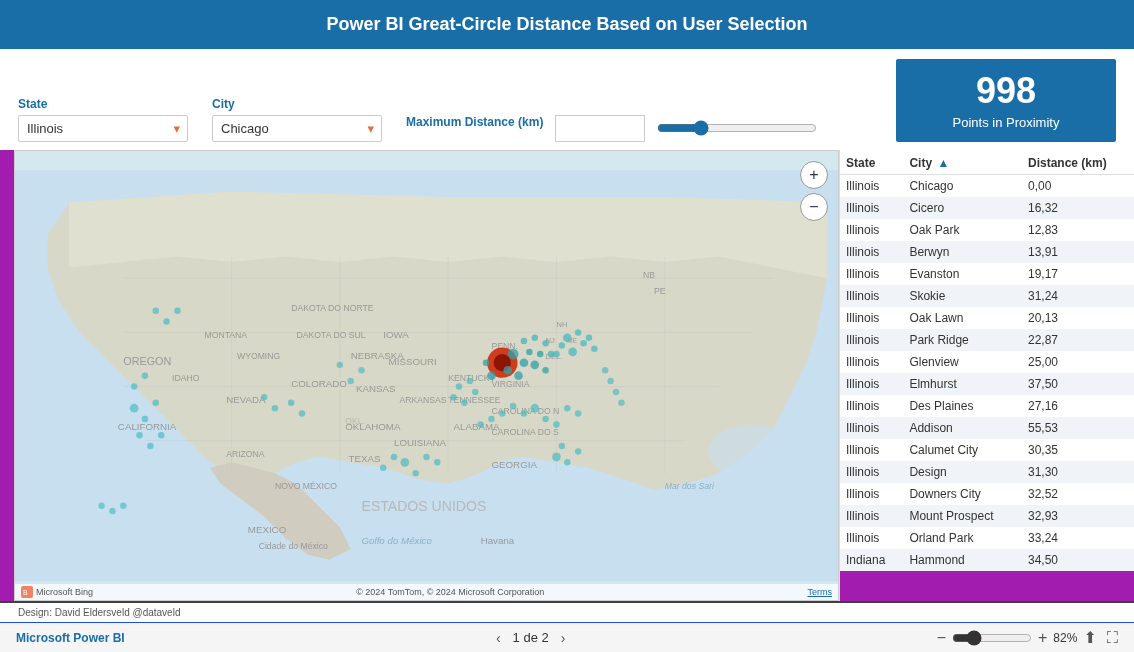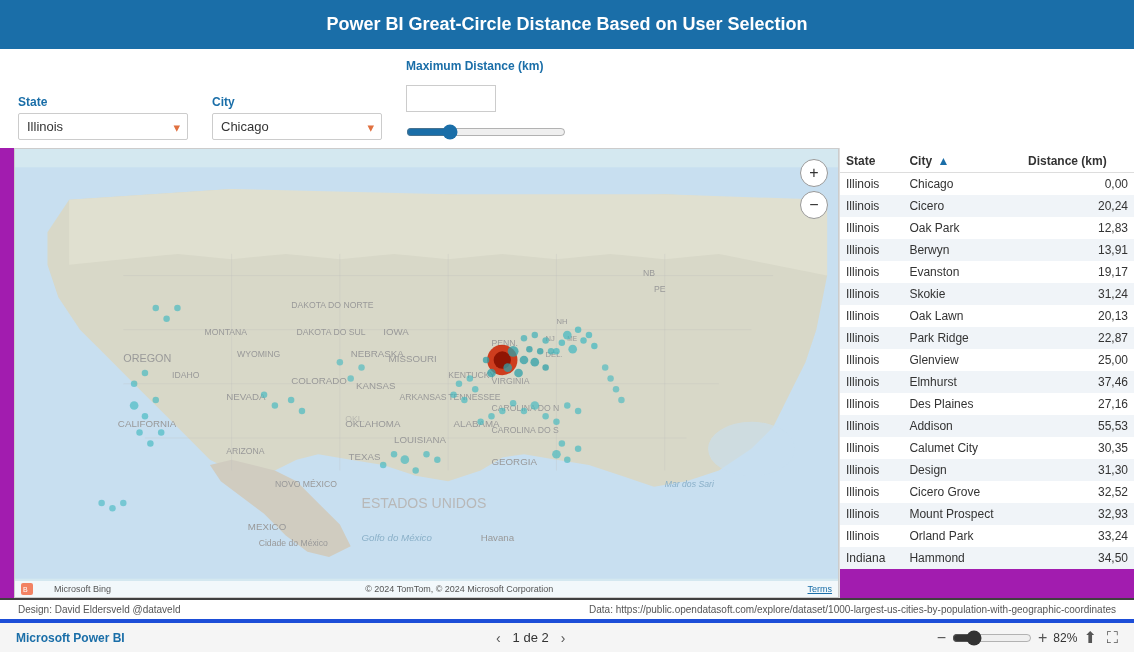--- a/index.html
+++ b/index.html
@@ -15,21 +15,21 @@
 
     
     .controls-row { display: flex; align-items: flex-end; padding: 10px 18px 8px 18px; gap: 24px; background: #fff; }
 
     .control-group { display: flex; flex-direction: column; gap: 4px; }
     .control-label { font-size: 12px; color: #1a6ea8; font-weight: 600; }
     .select-wrapper { position: relative; display: inline-block; }
     .select-wrapper::after { content: '▾'; position: absolute; right: 8px; top: 50%; transform: translateY(-50%); color: #e07040; pointer-events: none; font-size: 13px; }
     .select-wrapper select { width: 100%; border: 1px solid #ccc; border-radius: 2px; padding: 5px 28px 5px 8px; font-size: 13px; color: #333; appearance: none; background: #fff; min-width: 170px; cursor: pointer; }
 
-    .distance-group { display: flex; flex-direction: column; gap: 12px; }
+    .distance-group { display: flex; flex-direction: row; gap: 12px; }
     .distance-input { border: 1px solid #ccc; padding: 5px 8px; font-size: 13px; width: 90px; }
     .distance-slider-container { display: flex; align-items: center; }
     .distance-slider { width: 160px; accent-color: #1a6ea8; }
 
     
     .points-badge { background: #1a6ea8; color: #fff; text-align: center; padding: 12px 24px; border-radius: 2px; min-width: 220px; margin-left: auto; }
     .points-number { font-size: 36px; font-weight: 700; line-height: 1.1; }
     .points-label { font-size: 13px; margin-top: 4px; }
 
     
@@ -38,41 +38,41 @@
     
     .map-container { flex: 1; position: relative; background: #d4e8f0; overflow: hidden; margin: 0 0 0 14px; border: 1px solid #ccc; }
 
     
     .map-svg { width: 100%; height: 100%; }
 
     .map-controls { position: absolute; top: 10px; right: 10px; display: flex; flex-direction: column; gap: 4px; }
     .map-btn { width: 28px; height: 28px; border: 1px solid #999; background: #fff; border-radius: 50%; display: flex; align-items: center; justify-content: center; cursor: pointer; font-size: 16px; color: #333; line-height: 1; }
 
     .map-footer { position: absolute; bottom: 0; left: 0; right: 0; display: flex; justify-content: space-between; align-items: center; padding: 2px 6px; font-size: 9px; color: #555; background: rgba(255,255,255,0.7); }
-    .bing-logo { display: flex; align-items: center; gap: 21px; font-size: 9px; }
+    .bing-logo { display: flex; align-items: center; gap: 3px; font-size: 9px; }
 
     
     .table-container { width: 295px; overflow-y: auto; border-left: 1px solid #ddd; position: relative; }
     .table-container::-webkit-scrollbar { width: 8px; }
     .table-container::-webkit-scrollbar-thumb { background: #bbb; }
 
     table { width: 100%; border-collapse: collapse; font-size: 12px; }
     thead th { background: #fff; position: sticky; top: 0; padding: 6px 6px 4px 6px; text-align: left; font-weight: 600; color: #333; border-bottom: 1px solid #ddd; }
     thead th.sortable { cursor: pointer; }
     thead th .sort-arrow { color: #1a6ea8; margin-left: 2px; }
     tbody tr:nth-child(even) { background: #f0f4f8; }
     tbody tr:nth-child(odd) { background: #fff; }
     tbody td { padding: 4px 6px; color: #333; }
-    tbody td.distance { text-align: right; }
+    tbody td.distance { }
 
     
     .credits { padding: 4px 18px; font-size: 10px; color: #555; background: #fff; display: flex; justify-content: space-between; border-top: 2px solid #404040; }
 
     
-    .bottom-bar { background: #f5f5f5; border-top: 4px solid #1d4ed8; padding: 5px 16px; display: flex; align-items: center; justify-content: space-between; }
+    .bottom-bar { background: #f5f5f5; border-top: 1px solid #1d4ed8; padding: 5px 16px; display: flex; align-items: center; justify-content: space-between; }
     .powerbi-link { color: #1a6ea8; font-size: 12px; text-decoration: none; font-weight: 600; }
     .page-nav { display: flex; align-items: center; gap: 8px; font-size: 13px; color: #333; }
     .page-nav-btn { background: none; border: none; cursor: pointer; font-size: 14px; color: #555; padding: 0 4px; }
     .zoom-controls { display: flex; align-items: center; gap: 6px; font-size: 12px; color: #333; }
     .zoom-btn { background: none; border: none; font-size: 16px; cursor: pointer; color: #555; }
     .zoom-slider { width: 80px; accent-color: #333; }
     .bottom-icons { display: flex; gap: 10px; }
     .bottom-icon-btn { background: none; border: none; cursor: pointer; font-size: 16px; color: #555; }
   </style>
 </head>
@@ -114,20 +114,24 @@
       </div>
 
       <div class="distance-group">
         <span class="control-label">Maximum Distance (km)</span>
         <input class="distance-input" type="text" style="">
         <div class="distance-slider-container">
           <input class="distance-slider" type="range" min="0" max="20000" value="5000" style="">
         </div>
       </div>
 
+      <div class="points-badge">
+        <div class="points-number">998</div>
+        <div class="points-label">Points in Proximity</div>
+      </div>
     </div>
 
     <div class="map-table-row">
 
       <div class="map-container">
         <svg class="map-svg" viewBox="0 0 760 380" xmlns="http://www.w3.org/2000/svg">
 
           <rect width="760" height="380" fill="#c8dff0"></rect>
 
           <polygon points="50,30 200,20 300,30 400,25 500,30 600,25 700,30 740,50 750,100 740,150 730,180 720,200 710,220 700,240 680,260 650,280 620,290 590,295 560,285 530,275 500,270 470,265 450,268 430,280 400,290 370,285 340,275 310,270 280,265 260,270 240,280 220,285 200,280 180,270 160,250 140,230 120,210 100,190 80,170 60,150 40,120 30,90 30,60" fill="#d8d8c8"></polygon>
@@ -314,21 +318,21 @@
           </thead>
           <tbody id="table-body">
           <tr>
                 <td>Illinois</td>
                 <td>Chicago</td>
                 <td class="distance">0,00</td>
               </tr>
               <tr>
                 <td>Illinois</td>
                 <td>Cicero</td>
-                <td class="distance">20,24</td>
+                <td class="distance">16,32</td>
               </tr>
               <tr>
                 <td>Illinois</td>
                 <td>Oak Park</td>
                 <td class="distance">12,83</td>
               </tr>
               <tr>
                 <td>Illinois</td>
                 <td>Berwyn</td>
                 <td class="distance">13,91</td>
@@ -354,21 +358,21 @@
                 <td class="distance">22,87</td>
               </tr>
               <tr>
                 <td>Illinois</td>
                 <td>Glenview</td>
                 <td class="distance">25,00</td>
               </tr>
               <tr>
                 <td>Illinois</td>
                 <td>Elmhurst</td>
-                <td class="distance">37,46</td>
+                <td class="distance">37,50</td>
               </tr>
               <tr>
                 <td>Illinois</td>
                 <td>Des Plaines</td>
                 <td class="distance">27,16</td>
               </tr>
               <tr>
                 <td>Illinois</td>
                 <td>Addison</td>
                 <td class="distance">55,53</td>
@@ -378,21 +382,21 @@
                 <td>Calumet City</td>
                 <td class="distance">30,35</td>
               </tr>
               <tr>
                 <td>Illinois</td>
                 <td>Design</td>
                 <td class="distance">31,30</td>
               </tr>
               <tr>
                 <td>Illinois</td>
-                <td>Cicero Grove</td>
+                <td>Downers City</td>
                 <td class="distance">32,52</td>
               </tr>
               <tr>
                 <td>Illinois</td>
                 <td>Mount Prospect</td>
                 <td class="distance">32,93</td>
               </tr>
               <tr>
                 <td>Illinois</td>
                 <td>Orland Park</td>
@@ -403,21 +407,20 @@
                 <td>Hammond</td>
                 <td class="distance">34,50</td>
               </tr>
             </tbody>
         </table>
       </div>
     </div>
 
     <div class="credits">
       <span>Design: David Eldersveld  @dataveld</span>
-      <span>Data: https://public.opendatasoft.com/explore/dataset/1000-largest-us-cities-by-population-with-geographic-coordinates</span>
     </div>
   </div>
 
   <div class="bottom-bar">
     <a href="#" class="powerbi-link">Microsoft Power BI</a>
     <div class="page-nav">
       <button class="page-nav-btn">‹</button>
       <span>1 de 2</span>
       <button class="page-nav-btn">›</button>
     </div>

